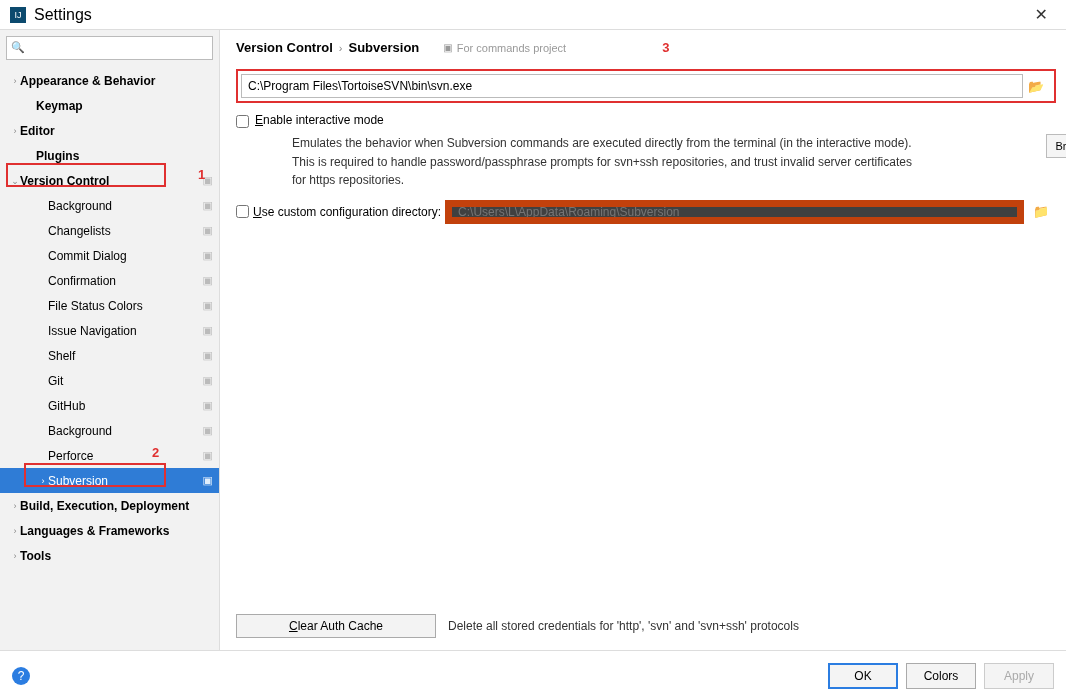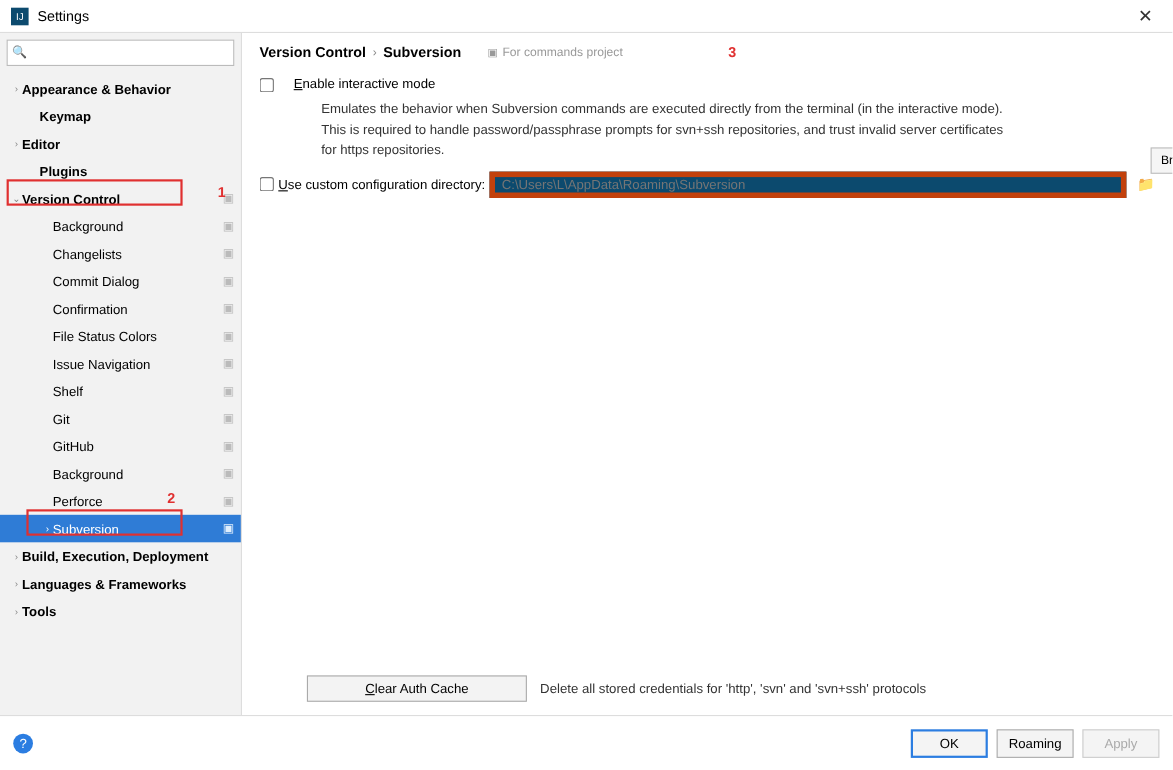--- a/index.html
+++ b/index.html
@@ -1,20 +1,20 @@
 <!DOCTYPE html>
 <html><head>
 <meta charset="utf-8">
 <style>
 * { margin: 0; padding: 0; box-sizing: border-box; font-family: "Segoe UI", Arial, sans-serif; }
 body { width: 1066px; height: 700px; background: #fff; font-size: 12px; color: #000; overflow: hidden; position: relative; }
 
 .titlebar { height: 30px; display: flex; align-items: center; padding: 0 10px; border-bottom: 1px solid #ddd; }
 .titlebar .icon { width: 16px; height: 16px; background: #0c4a6e; display: inline-flex; align-items: center; justify-content: center; color: #fff; font-size: 9px; margin-right: 8px; }
-.titlebar .title { flex: 1; font-size: 13px; }
+.titlebar .title { flex: 1; font-size: 16px; }
 .titlebar .close { font-size: 16px; color: #333; cursor: pointer; padding: 2px 8px; }
 
 .content { display: flex; height: 620px; }
 
 .sidebar { width: 220px; background: #f2f2f2; border-right: 1px solid #ddd; display: flex; flex-direction: column; }
 .search-wrap { padding: 6px; }
 .search-input { width: 100%; height: 24px; border: 1px solid #bbb; padding: 2px 6px 2px 22px; font-size: 12px; background: #fff; }
 .search-wrap { position: relative; }
 .search-wrap .sicon { position: absolute; left: 11px; top: 11px; color: #888; font-size: 11px; }
 
@@ -38,33 +38,33 @@
 .breadcrumb { display: flex; align-items: center; gap: 6px; margin-bottom: 14px; }
 .breadcrumb .bc { font-weight: bold; font-size: 13px; }
 .breadcrumb .sep { color: #888; font-size: 11px; }
 .breadcrumb .scope { color: #999; font-size: 11px; margin-left: 18px; display: flex; align-items: center; gap: 4px; }
 .breadcrumb .scope-icon { font-size: 10px; }
 
 .path-row { display: flex; align-items: center; border: 2px solid #e03030; padding: 3px; margin-right: 10px; }
 .path-input { flex: 1; height: 24px; border: 1px solid #bbb; padding: 2px 6px; font-size: 12px; background: #fff; }
 .path-row .folder { color: #999; padding: 0 6px; font-size: 13px; cursor: pointer; }
 
-.check-row { display: flex; align-items: flex-start; margin-top: 10px; gap: 18px; }
+.check-row { display: flex; align-items: flex-start; margin-top: 10px; gap: 6px; }
 .check-row input[type=checkbox] { margin-top: 2px; }
 .desc { margin: 6px 0 10px 56px; color: #333; font-size: 12px; max-width: 620px; line-height: 1.55; }
 
 .cfg-dir-row { display: flex; align-items: center; gap: 4px; margin-top: 6px; margin-right: 10px; }
 .cfg-dir-row .lbl-txt { font-size: 12px; }
-.cfg-dir-input { flex: 1; height: 24px; border: 5px solid #c2410c; padding: 2px 6px; font-size: 12px; background: #0c4a6e; color: #999; }
+.cfg-dir-input { flex: 1; height: 24px; border: 7px solid #c2410c; padding: 2px 6px; font-size: 12px; background: #404040; color: #999; }
 .cfg-dir-row .folder { color: #ccc; padding: 0 6px; font-size: 13px; }
 
 .br-btn { position: absolute; right: -10px; top: 104px; width: 30px; height: 24px; border: 1px solid #bbb; background: #f5f5f5; font-size: 11px; text-align:center; line-height:22px; }
 
 .clear-row { display: flex; align-items: center; gap: 12px; position: absolute; bottom: 12px; left: 16px; right: 10px; }
-.clear-btn { width: 200px; height: 24px; border: 1px solid #aaa; background: #f3f3f3; font-size: 12px; cursor: pointer; margin-left: 43px; }
+.clear-btn { width: 200px; height: 24px; border: 1px solid #aaa; background: #f3f3f3; font-size: 12px; cursor: pointer; }
 .clear-desc { font-size: 12px; color: #333; }
 
 .footer { height: 50px; border-top: 1px solid #ddd; display: flex; align-items: center; padding: 0 12px; gap: 8px; }
 .footer .help { width: 18px; height: 18px; border-radius: 50%; background: #2b7de1; color: #fff; font-size: 12px; display: flex; align-items: center; justify-content: center; }
 .footer .spacer { flex: 1; }
 .footer button { min-width: 70px; height: 26px; border: 1px solid #aaa; background: #f4f4f4; font-size: 12px; cursor: pointer; padding: 0 10px; }
 .footer button.primary { border: 2px solid #2b7de1; }
 .footer button.disabled { color: #aaa; border-color: #ccc; }
 
 .underline { text-decoration: underline; }
@@ -186,20 +186,24 @@
       <span class="bc">Version Control</span>
       <span class="sep">›</span>
       <span class="bc">Subversion</span>
       <span class="scope">
         <span class="scope-icon">▣</span>
         <span>For commands project</span>
       </span>
       <span class="red-num" style="position:static;margin-left:90px">3</span>
     </div>
 
+    <div class="path-row">
+      <input class="path-input" value="C:\Program Files\TortoiseSVN\bin\svn.exe" style="">
+      <span class="folder">📂</span>
+    </div>
 
     <div class="check-row">
       <input type="checkbox" style="">
       <label><span class="underline">E</span><span>nable interactive mode</span></label>
     </div>
     <div class="br-btn">Br</div>
     <div class="desc">
       <span>Emulates the behavior when Subversion commands are executed directly from the terminal (in the interactive mode).</span><br>
       <span>This is required to handle password/passphrase prompts for svn+ssh repositories, and trust invalid server certificates for https repositories.</span>
     </div>
@@ -215,20 +219,20 @@
       <button class="clear-btn"><span class="underline">C</span><span>lear Auth Cache</span></button>
       <span class="clear-desc">Delete all stored credentials for 'http', 'svn' and 'svn+ssh' protocols</span>
     </div>
   </div>
 </div>
 
 <div class="footer">
   <span class="help">?</span>
   <span class="spacer"></span>
   <button class="primary">OK</button>
-  <button>Roaming</button>
+  <button>Colors</button>
   <button class="disabled">Apply</button>
 </div>
 
 <div class="redbox-side" style="left:6px; top:163px; width:160px; height:24px;"></div>
 <span class="red-num" style="left:198px; top:167px;">1</span>
 <div class="redbox-side" style="left:24px; top:463px; width:142px; height:24px;"></div>
 <span class="red-num" style="left:152px; top:445px;">2</span>
 
 </body></html>

